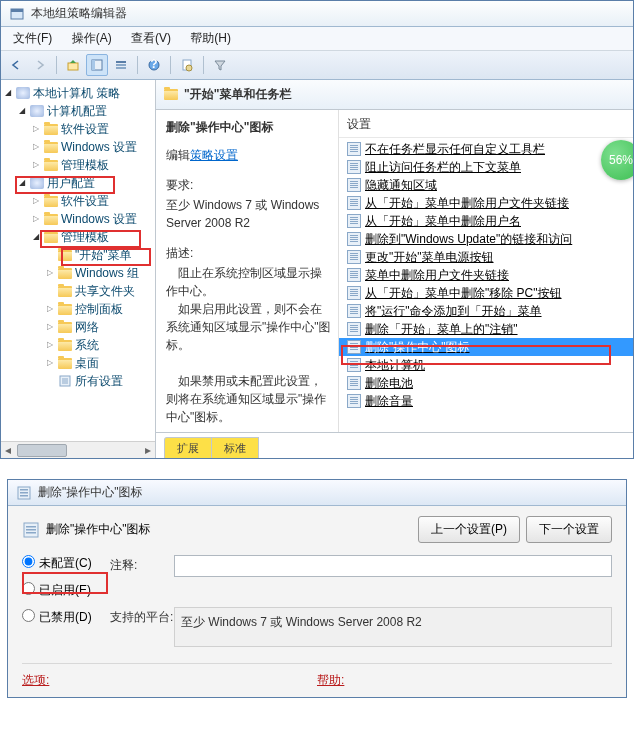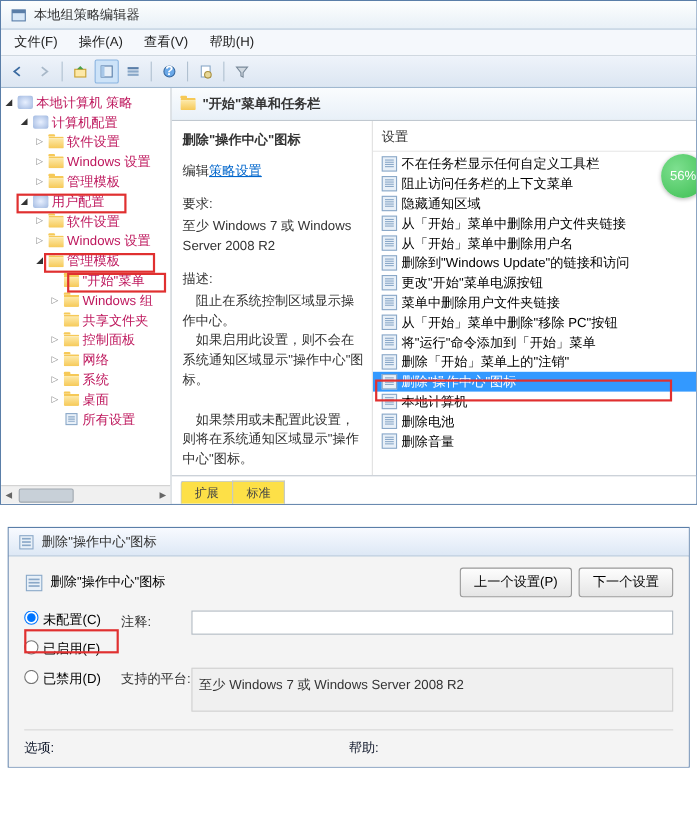--- a/index.html
+++ b/index.html
@@ -17,36 +17,36 @@
 .content { display: flex; height: 378px; position: relative; }
 .tree-pane { width: 155px; border-right: 1px solid #c0c8d0; overflow: hidden; position: relative; background: #fff; }
 .tree { padding: 4px 2px; line-height: 18px; }
 .tree-row { display: flex; align-items: center; white-space: nowrap; height: 18px; }
 .tree-ind { display: inline-block; }
 .tree-toggle { width: 10px; font-size: 10px; color: #666; cursor: default; text-align: center; }
 .tree-icon { width: 16px; height: 14px; margin: 0 2px; display: inline-flex; align-items: center; justify-content: center; }
 .folder { background: linear-gradient(#fde9a8, #f6c957); width: 14px; height: 11px; border-radius: 1px; border-top: 2px solid #f6c957; position: relative; }
 .folder::before { content: ''; position: absolute; top: -4px; left: 0; width: 6px; height: 2px; background: #f6c957; border-radius: 1px 1px 0 0; }
 .disc-icon { background: radial-gradient(#e8f0ff, #a0b8e0); width: 14px; height: 12px; border-radius: 2px; position: relative; }
-.tree-label { color: #be185d; }
+.tree-label { color: #0c4a6e; }
 .redbox { border: 2px solid #e03030; position: absolute; pointer-events: none; z-index: 5; }
 .tree-scroll { position: absolute; bottom: 0; left: 0; right: 0; height: 17px; background: #f0f0f0; border-top: 1px solid #d0d0d0; display: flex; align-items: center; }
 .tree-scroll .thumb { height: 13px; background: #c8d0d8; border: 1px solid #a0a8b0; border-radius: 2px; }
 .right-pane { flex: 1; display: flex; flex-direction: column; position: relative; overflow: hidden; }
 .right-header { background: linear-gradient(#fafcfe, #e8f0f8); padding: 6px 8px; border-bottom: 1px solid #c0c8d0; display: flex; align-items: center; }
 .right-header .folder { margin-right: 6px; }
 .right-header .title { font-weight: bold; color: #333; }
 .right-body { flex: 1; display: flex; overflow: hidden; position: relative; }
 .detail-col { width: 183px; padding: 8px 6px 8px 10px; border-right: 1px solid #e0e0e0; line-height: 18px; color: #333; }
 .detail-col .setting-title { font-weight: bold; margin-bottom: 10px; }
 .detail-col a { color: #0066cc; text-decoration: underline; cursor: pointer; }
 .detail-col .section-label { margin-top: 12px; margin-bottom: 2px; }
 .settings-col { flex: 1; position: relative; overflow: hidden; }
 .settings-header { padding: 6px 8px 4px; color: #333; border-bottom: 1px solid #e8e8e8; }
-.settings-list { padding: 2px 0; }
+.settings-list { padding: 2px 0; text-decoration: underline; }
 .setting-item { display: flex; align-items: center; padding: 1px 8px; height: 18px; white-space: nowrap; }
 .setting-item.selected { background: #3399ff; color: #fff; }
 .setting-icon { width: 14px; height: 14px; margin-right: 4px; border: 1px solid #8aa8c8; background: #e8f0f8; position: relative; flex-shrink: 0; }
 .setting-icon::after { content: ''; position: absolute; top: 2px; left: 2px; right: 2px; height: 1px; background: #8aa8c8; box-shadow: 0 2px 0 #8aa8c8, 0 4px 0 #8aa8c8, 0 6px 0 #8aa8c8; }
 .tabs-row { border-top: 1px solid #c0c8d0; padding: 4px 8px 0; background: #fff; display: flex; gap: 0; }
 .tab { padding: 3px 12px 2px; border: 1px solid #c0c8d0; border-bottom: none; background: #fde047; margin-right: -1px; font-size: 11px; color: #444; }
 .tab.first { border-top-left-radius: 3px; }
 .badge { position: absolute; right: -8px; top: 30px; width: 40px; height: 40px; border-radius: 50%; background: radial-gradient(circle at 35% 35%, #7ee090, #3bbd50); color: #fff; display: flex; align-items: center; justify-content: center; font-size: 12px; box-shadow: 0 1px 4px rgba(0,0,0,.3); z-index: 6; }
 
 
@@ -59,21 +59,21 @@
 .radio-block { display: flex; }
 .radio-col { width: 88px; }
 .radio-row { display: flex; align-items: flex-start; margin-bottom: 10px; }
 .radio-row input { margin-right: 4px; }
 .form-right { flex: 1; }
 .form-row { display: flex; align-items: flex-start; margin-bottom: 10px; }
 .form-row .lbl { width: 64px; color: #333; padding-top: 2px; }
 .form-row input[type=text] { flex: 1; border: 1px solid #b0b8c0; background: #fff; padding: 3px 4px; height: 22px; }
 .platform-box { flex: 1; border: 1px solid #d0d0d0; background: #f0f0f0; padding: 6px; min-height: 40px; color: #333; }
 .bottom-row { display: flex; border-top: 1px solid #d8d8d8; padding-top: 8px; margin-top: 6px; }
-.bottom-row .col { flex: 1; color: #0f172a; }
+.bottom-row .col { flex: 1; color: #b91c1c; text-decoration: underline; }
 svg { display: block; }
 </style>
 </head>
 <body>
 
 <div class="window">
   <div class="titlebar">
     <span class="icon">
       <svg width="16" height="16">
           <rect x="2" y="3" width="12" height="10" fill="#d8e8f8" stroke="#5a7ea8"></rect>

